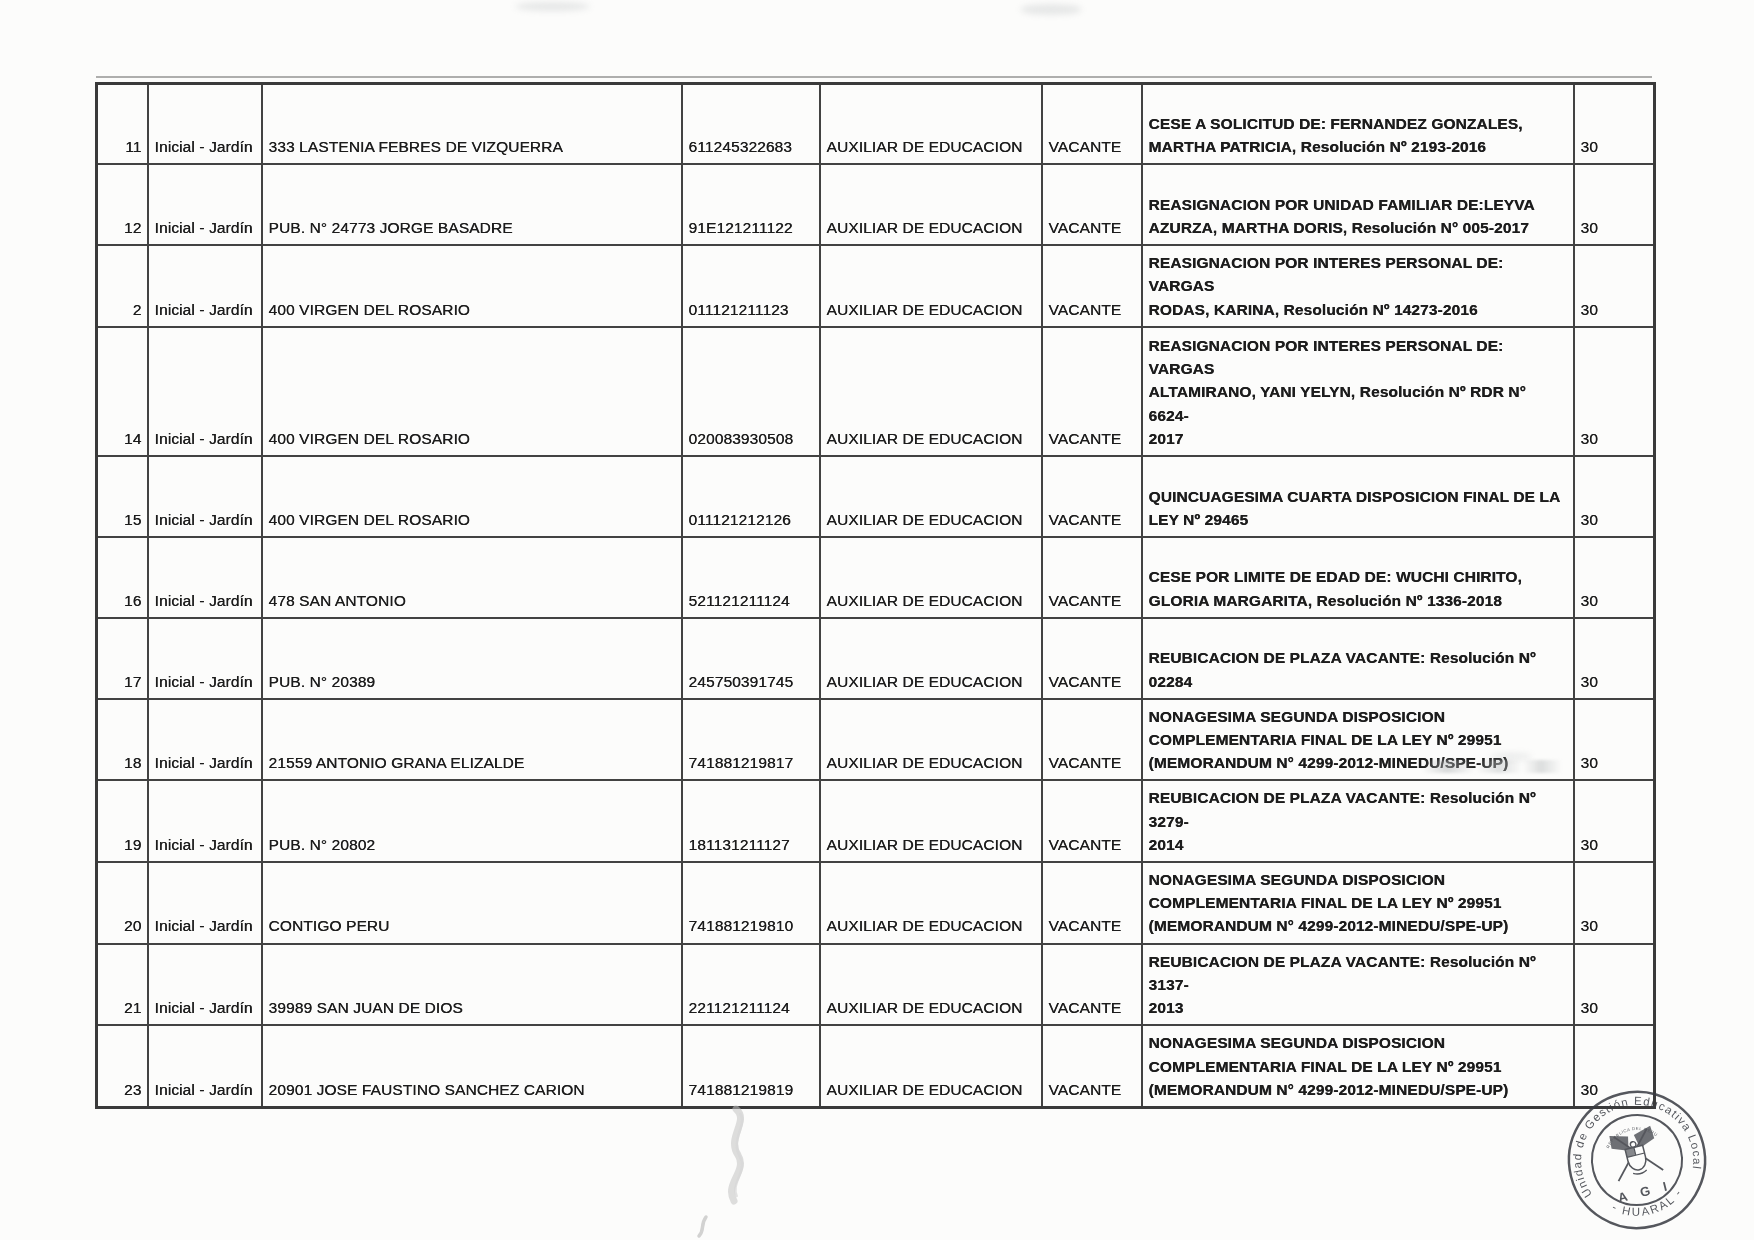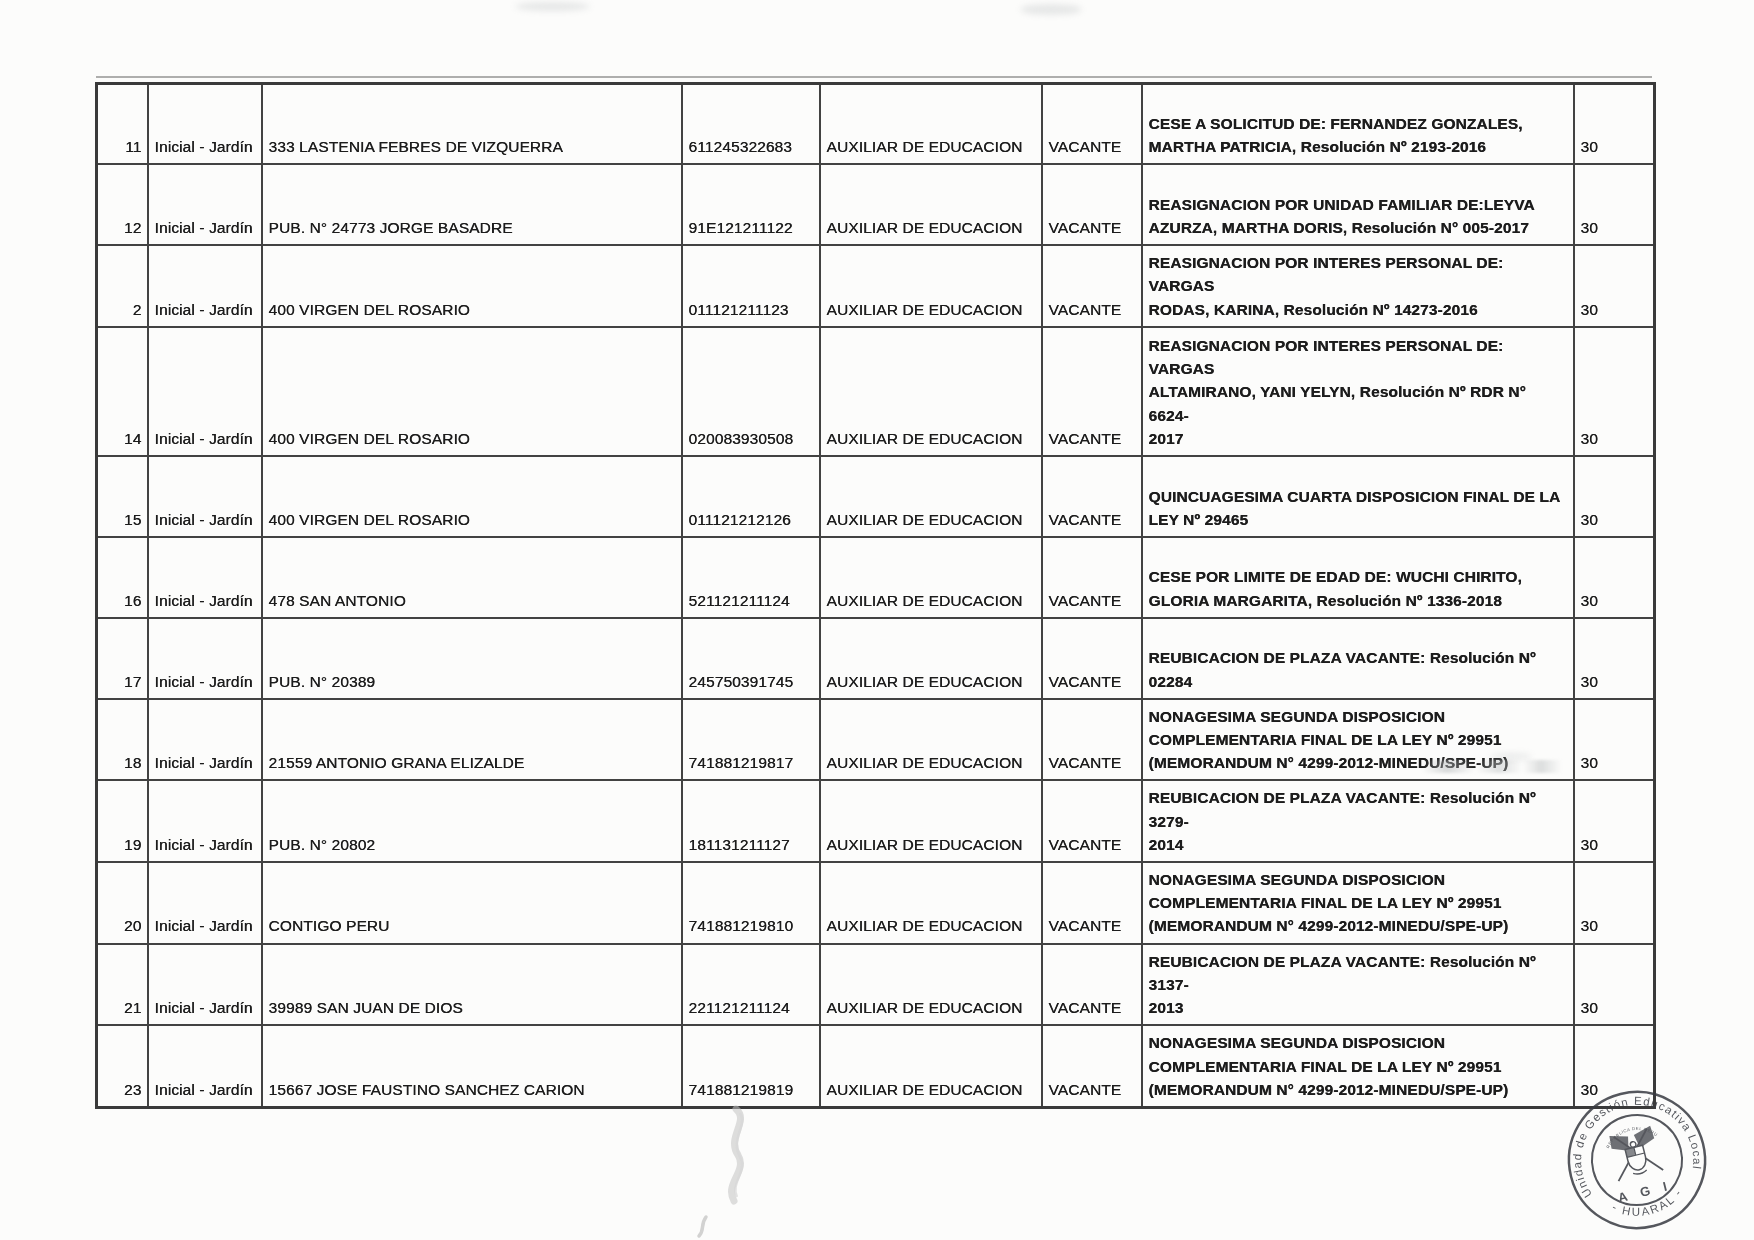--- a/index.html
+++ b/index.html
@@ -208,21 +208,21 @@
       <td class="c-code">221121211124</td>
       <td class="c-pos">AUXILIAR DE EDUCACION</td>
       <td class="c-status">VACANTE</td>
       <td class="c-motive">REUBICACION DE PLAZA VACANTE: Resolución Nº 3137-
 2013</td>
       <td class="c-hours">30</td>
     </tr>
         <tr>
       <td class="c-n">23</td>
       <td class="c-level">Inicial - Jardín</td>
-      <td class="c-school">15667 JOSE FAUSTINO SANCHEZ CARION</td>
+      <td class="c-school">20901 JOSE FAUSTINO SANCHEZ CARION</td>
       <td class="c-code">741881219819</td>
       <td class="c-pos">AUXILIAR DE EDUCACION</td>
       <td class="c-status">VACANTE</td>
       <td class="c-motive">NONAGESIMA SEGUNDA DISPOSICION
 COMPLEMENTARIA FINAL DE LA LEY Nº 29951
 (MEMORANDUM N° 4299-2012-MINEDU/SPE-UP)</td>
       <td class="c-hours">30</td>
     </tr>
       </tbody>
   </table>

